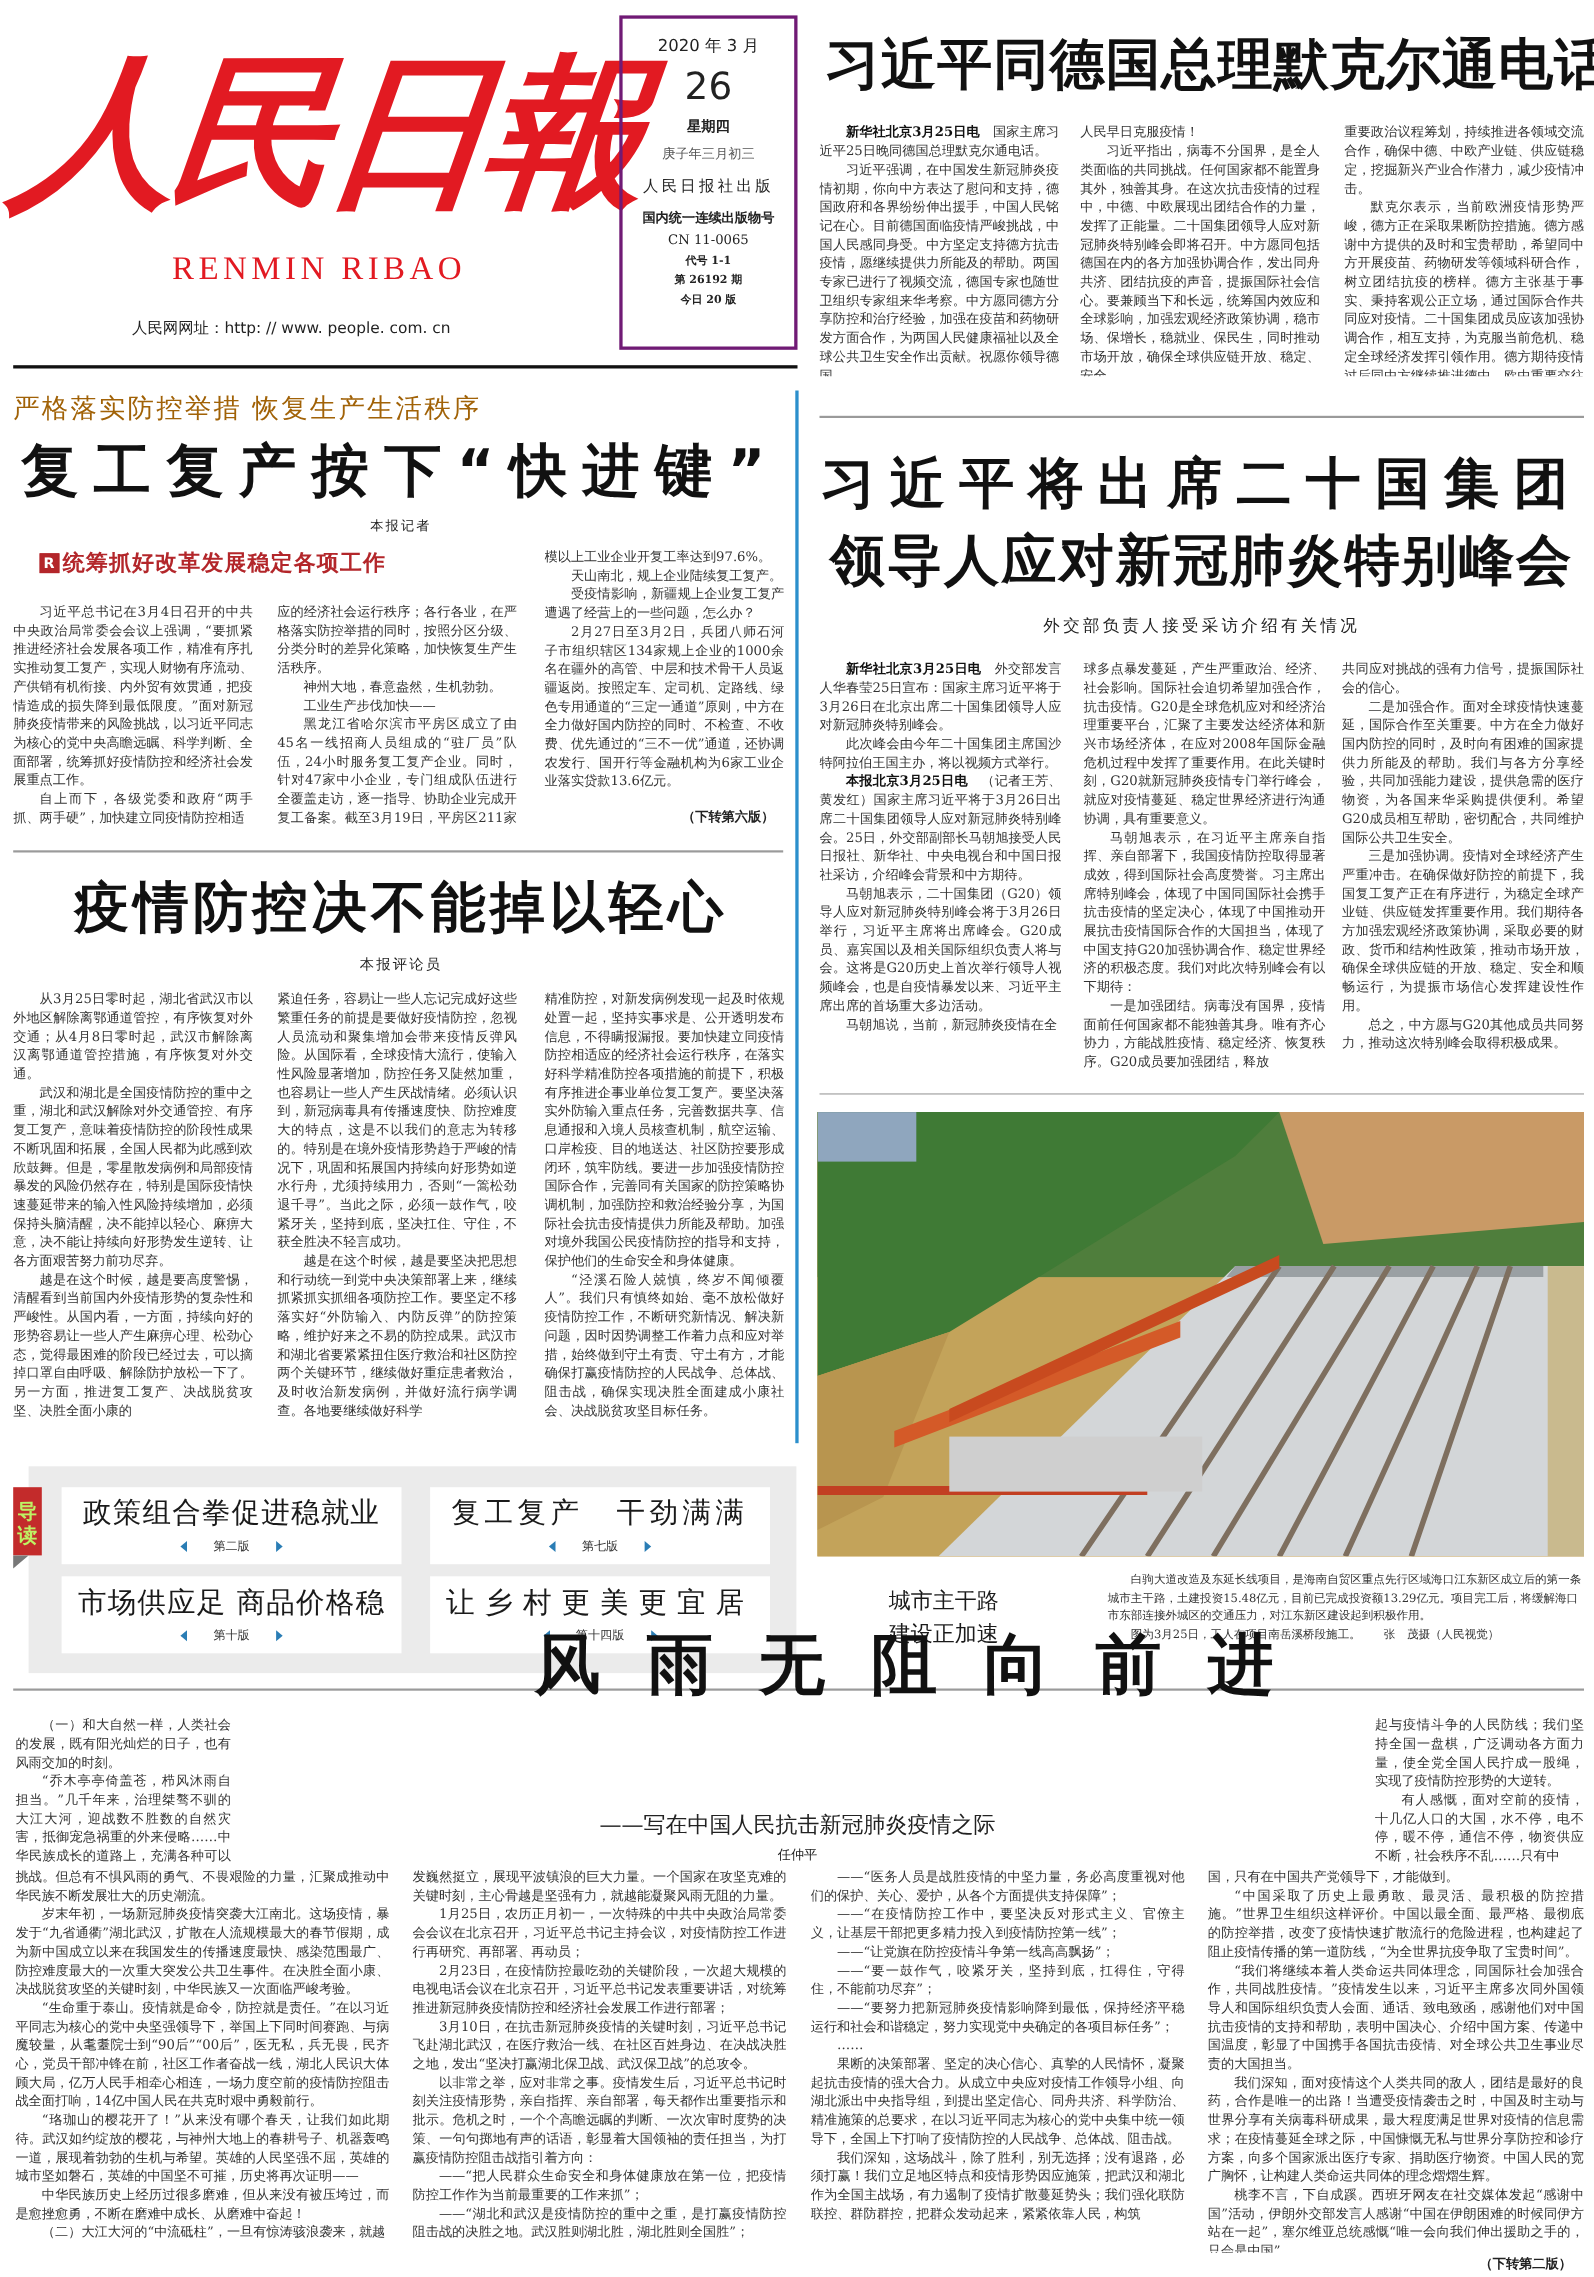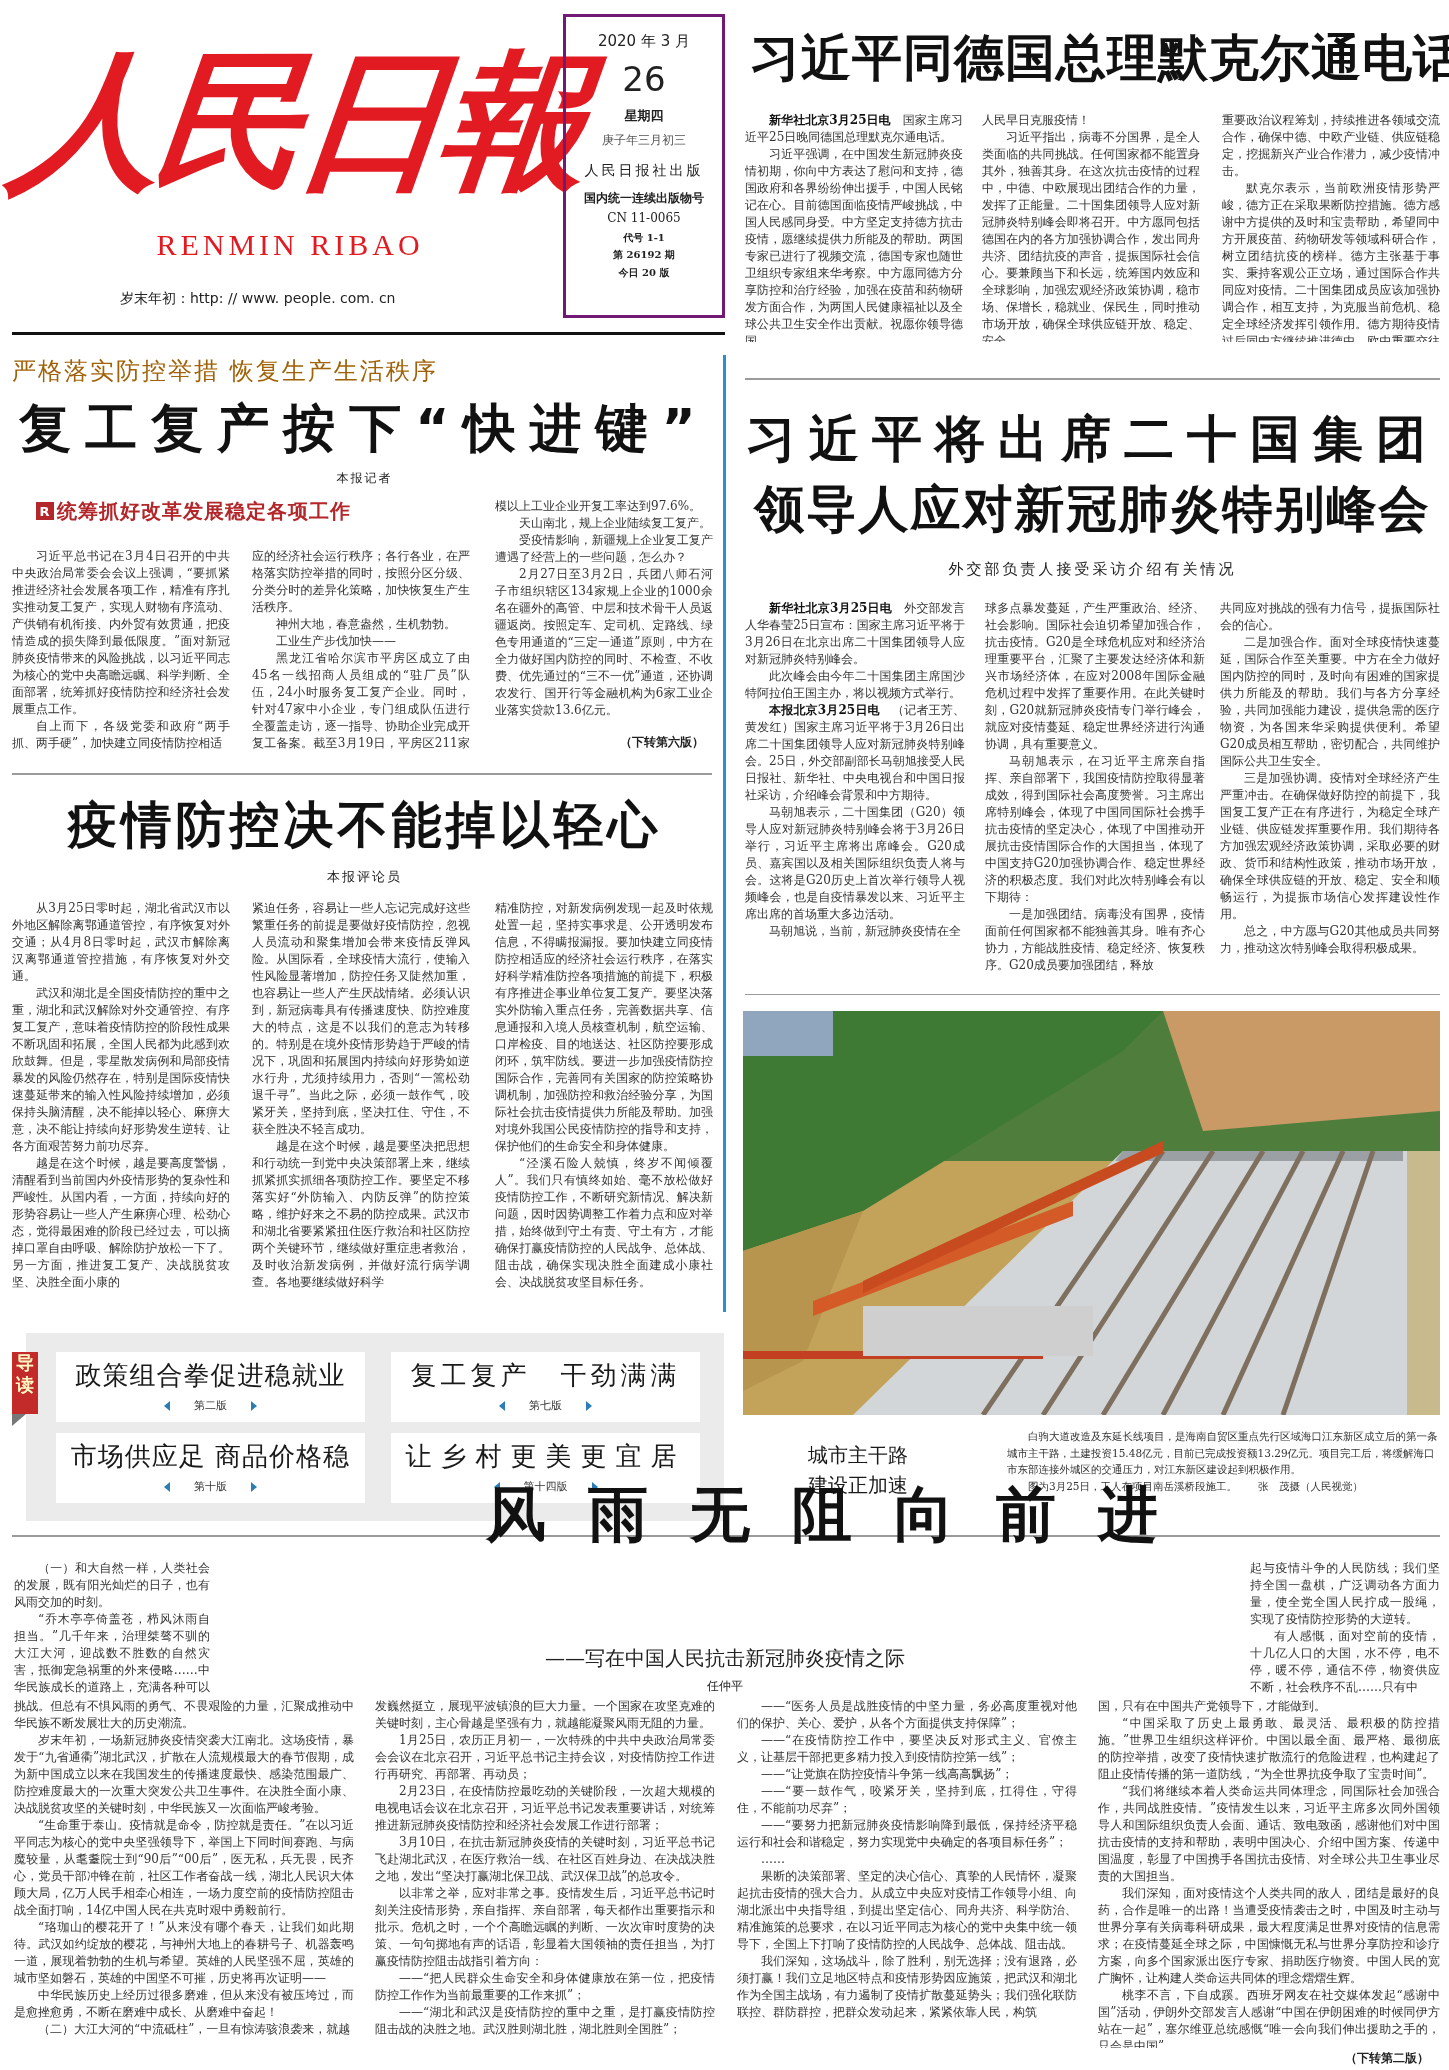--- a/index.html
+++ b/index.html
@@ -28,21 +28,21 @@
   .body-text p { text-indent: 2em; }
   .col { position: absolute; overflow: hidden; }
   .lead { font-weight: bold; color: #111; }
 
   .rule-thick { background: #111; height: 3px; }
   .rule-thin { background: #9a9a9a; height: 2px; }
   .rule-blue { background: #2c8fcc; width: 3px; }
 
   
   .guide-bg { left: 26px; top: 1333px; width: 698px; height: 188px; background: #ebebeb; }
-  .guide-tag { left: 12px; top: 1352px; width: 26px; height: 62px; background: #c32b2b; color: #fef9c3; font-family: "DejaVu Sans", sans-serif; font-weight: bold; font-size: 18px; line-height: 22px; text-align: center; padding-top: 0; }
+  .guide-tag { left: 12px; top: 1352px; width: 26px; height: 62px; background: #c32b2b; color: #bef264; font-family: "DejaVu Sans", sans-serif; font-weight: bold; font-size: 18px; line-height: 22px; text-align: center; padding-top: 12px; }
   .guide-tag-fold { left: 12px; top: 1414px; width: 0; height: 0; border-left: 14px solid #777; border-bottom: 12px solid transparent; }
   .guide-card { background: #fff; width: 309px; height: 70px; text-align: center; }
   .guide-title { font-family: "DejaVu Sans", sans-serif; font-size: 26px; color: #1a1a1a; margin-top: 6px; white-space: nowrap; letter-spacing: 1px; }
   .guide-page { font-size: 11px; color: #333; margin-top: 5px; display: flex; align-items: center; justify-content: center; gap: 24px; }
   .tri-l { width: 0; height: 0; border-top: 5px solid transparent; border-bottom: 5px solid transparent; border-right: 6px solid #2a7db5; }
   .tri-r { width: 0; height: 0; border-top: 5px solid transparent; border-bottom: 5px solid transparent; border-left: 6px solid #2a7db5; }
 
   
   .photo { left: 743px; top: 1011px; width: 697px; height: 404px; overflow: hidden; background: #c7a458; }
   .photo svg { display: block; }
@@ -50,21 +50,21 @@
   .photo-caption { left: 1007px; top: 1428px; width: 435px; font-size: 10.5px; line-height: 16.5px; color: #333; }
   .photo-caption p { text-indent: 2em; }
 
   .r-icon { display: inline-block; width: 18px; height: 18px; background: #b3262a; color: #fff; font-family: "DejaVu Sans", sans-serif; font-size: 13px; line-height: 18px; text-align: center; margin-right: 3px; vertical-align: 2px; border: 1px solid #b3262a; }
 </style>
 </head>
 <body>
 
 <div class="abs logo">人民日報</div>
 <div class="abs logo-roman">RENMIN RIBAO</div>
-<div class="abs website sans">岁末年初：http: // www. people. com. cn</div>
+<div class="abs website sans">人民网网址：http: // www. people. com. cn</div>
 
 <div class="abs datebox">
   <div class="d-ym">2020 年 3 月</div>
   <div class="d-day">26</div>
   <div class="d-week sans">星期四</div>
   <div class="d-lunar">庚子年三月初三</div>
   <div class="d-pub">人民日报社出版</div>
   <div class="d-issn sans">国内统一连续出版物号</div>
   <div class="d-cn">CN 11-0065</div>
   <div class="d-code">代号 1-1</div>

